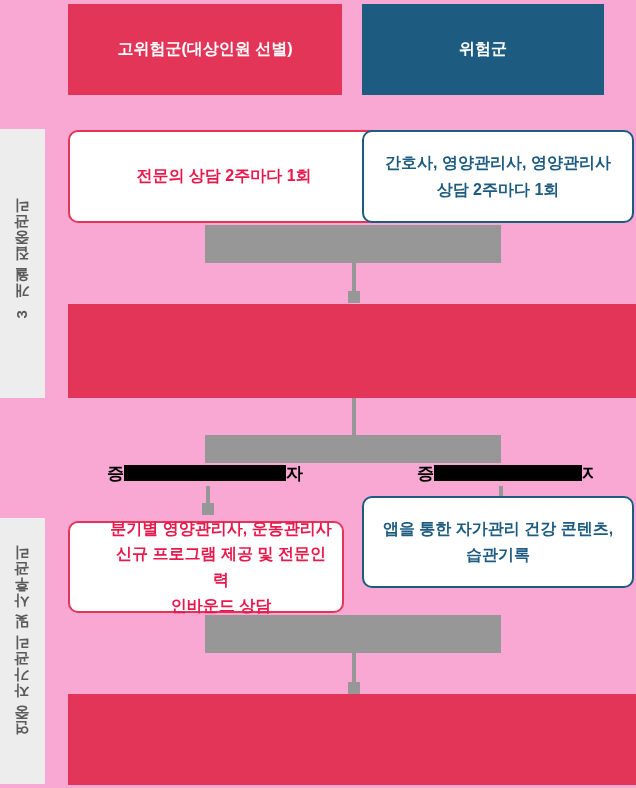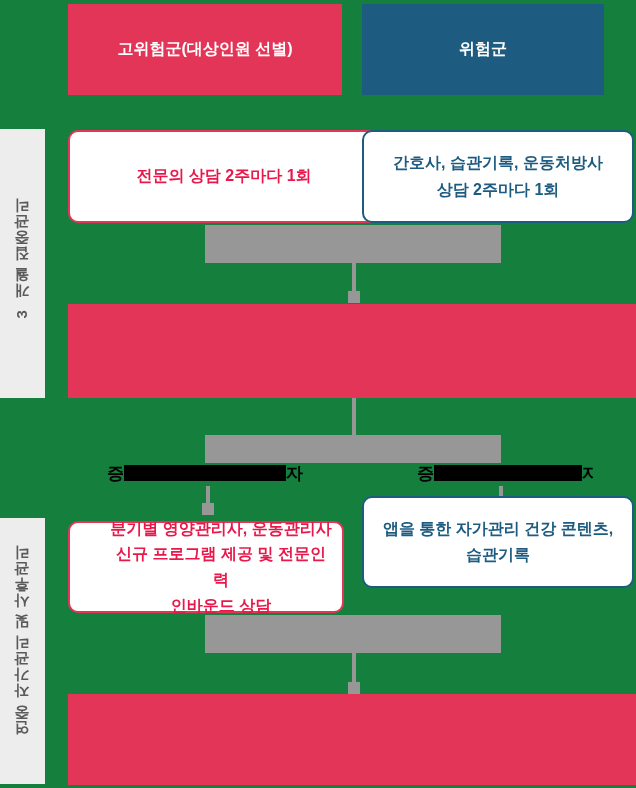--- a/index.html
+++ b/index.html
@@ -1,17 +1,17 @@
 <!DOCTYPE html>
 <html><head>
 <meta charset="utf-8">
 <style>
   html,body{margin:0;padding:0;background:#fff;}
   #stage{
-    position:relative;width:636px;height:788px;background:#15803d;overflow:hidden;
+    position:relative;width:636px;height:788px;background:#f9a8d4;overflow:hidden;
     font-family:"Liberation Sans","DejaVu Sans",sans-serif;
   }
   .header-box{
     position:absolute;top:4px;height:91px;display:flex;align-items:center;justify-content:center;
     color:#ffffff;font-size:16px;font-weight:700;text-align:center;
   }
   .header-red{background:#e33557;}
   .header-blue{background:#1d5c80;}
   .sidebar-strip{
     position:absolute;left:0;width:45px;background:#ededed;
@@ -52,21 +52,21 @@
   </div>
 
   <div class="sidebar-strip" style="top:129px;height:269px;">
     <span class="sidebar-text">3개월 집중관리</span>
   </div>
 
   <div class="box-outline outline-red" style="left:68px;top:130px;width:312px;height:93px;">
     <span>전문의 상담 2주마다 1회</span>
   </div>
   <div class="box-outline outline-blue" style="left:362px;top:130px;width:272px;height:93px;">
-    <span>간호사, 습관기록, 운동처방사
+    <span>간호사, 영양관리사, 영양관리사
 상담 2주마다 1회</span>
   </div>
 
   <div class="gray-bar" style="top:225px;height:38px;"></div>
   <div class="vline" style="left:352px;top:263px;height:28px;"></div>
   <div class="vsq" style="left:348px;top:291px;"></div>
 
   <div class="red-band" style="top:304px;height:94px;"></div>
 
   <div class="vline" style="left:352px;top:398px;height:37px;"></div>

